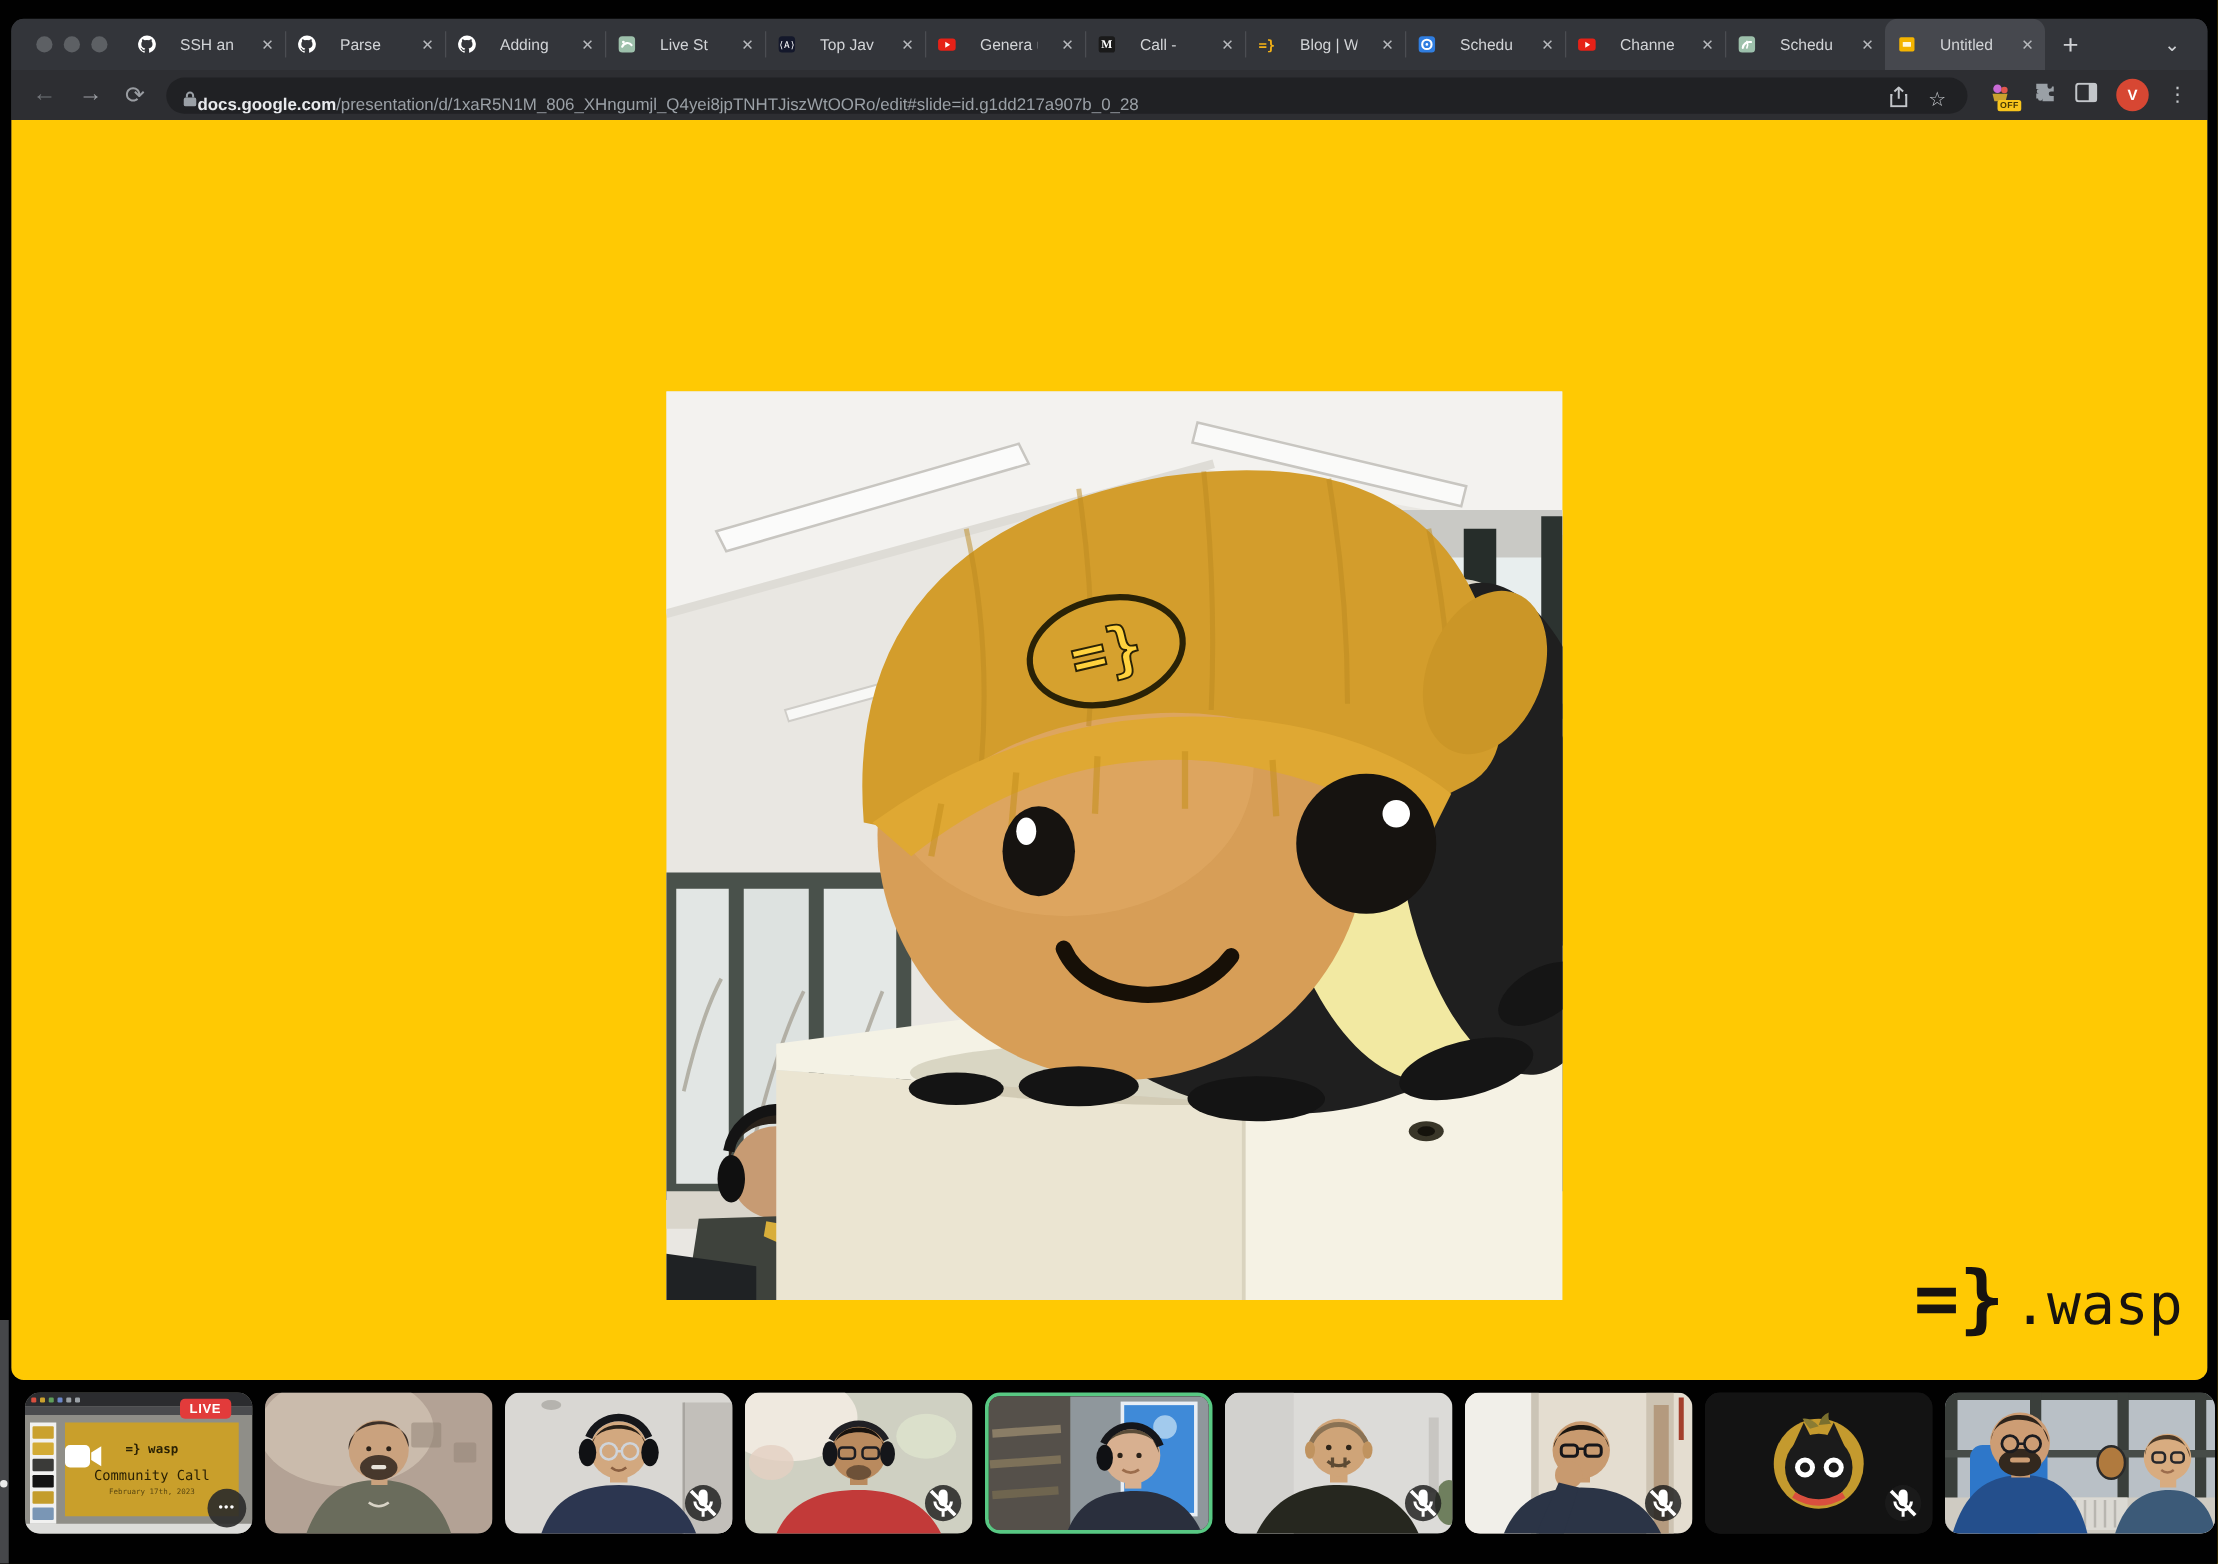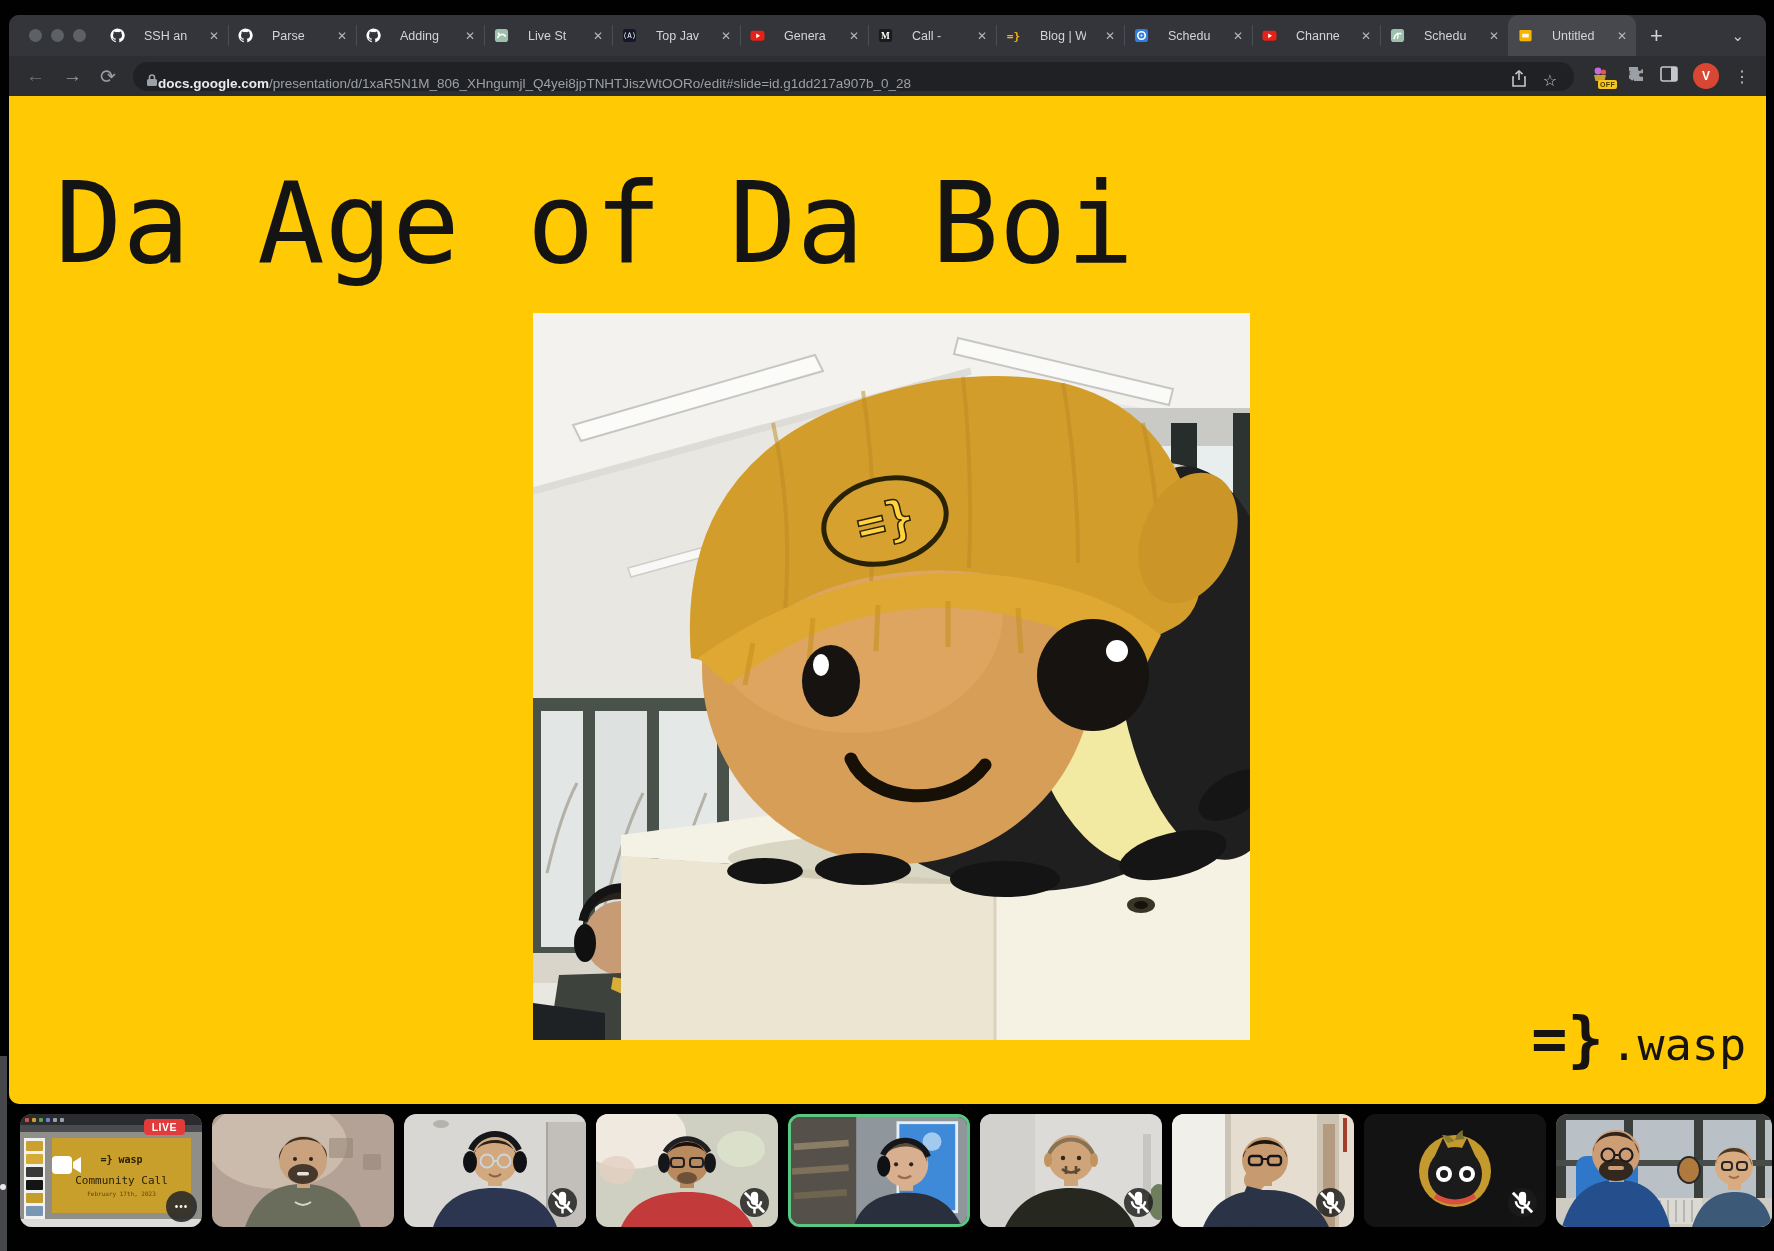--- a/index.html
+++ b/index.html
@@ -265,21 +265,20 @@
         <span><svg width="18" height="16" viewBox="0 0 18 16">
               <rect x="1" y="1" width="16" height="14" rx="2" fill="none" stroke="#c3c6ca" stroke-width="1.6"></rect>
               <rect x="11" y="1" width="6" height="14" fill="#c3c6ca"></rect>
             </svg></span>
         <span class="avatar">V</span>
         <span class="kebab">⋮</span>
       </div>
     </div>
 
     <div class="slide" style="background:#ffc903;">
-      <div class="slide-title">Da Age of Da Boi</div>
 
       <div class="photo">
         <svg viewBox="0 0 717 727" width="717" height="727">
           <rect width="717" height="727" fill="#e9e7e2"></rect>
           <g>
             <polygon points="0,0 717,0 717,115 430,62 0,175" fill="#f3f2ef"></polygon>
             <line x1="0" y1="178" x2="438" y2="58" stroke="#dedcd6" stroke-width="7"></line>
             <polygon points="40,112 282,42 290,58 48,128" fill="#fbfbfa" stroke="#c8c6c1" stroke-width="2"></polygon>
             <polygon points="425,25 640,76 636,92 421,41" fill="#fafaf9" stroke="#c8c6c1" stroke-width="2"></polygon>
             <polygon points="95,255 240,215 243,224 98,264" fill="#f8f8f6" stroke="#cfcdc8" stroke-width="1.5"></polygon>

